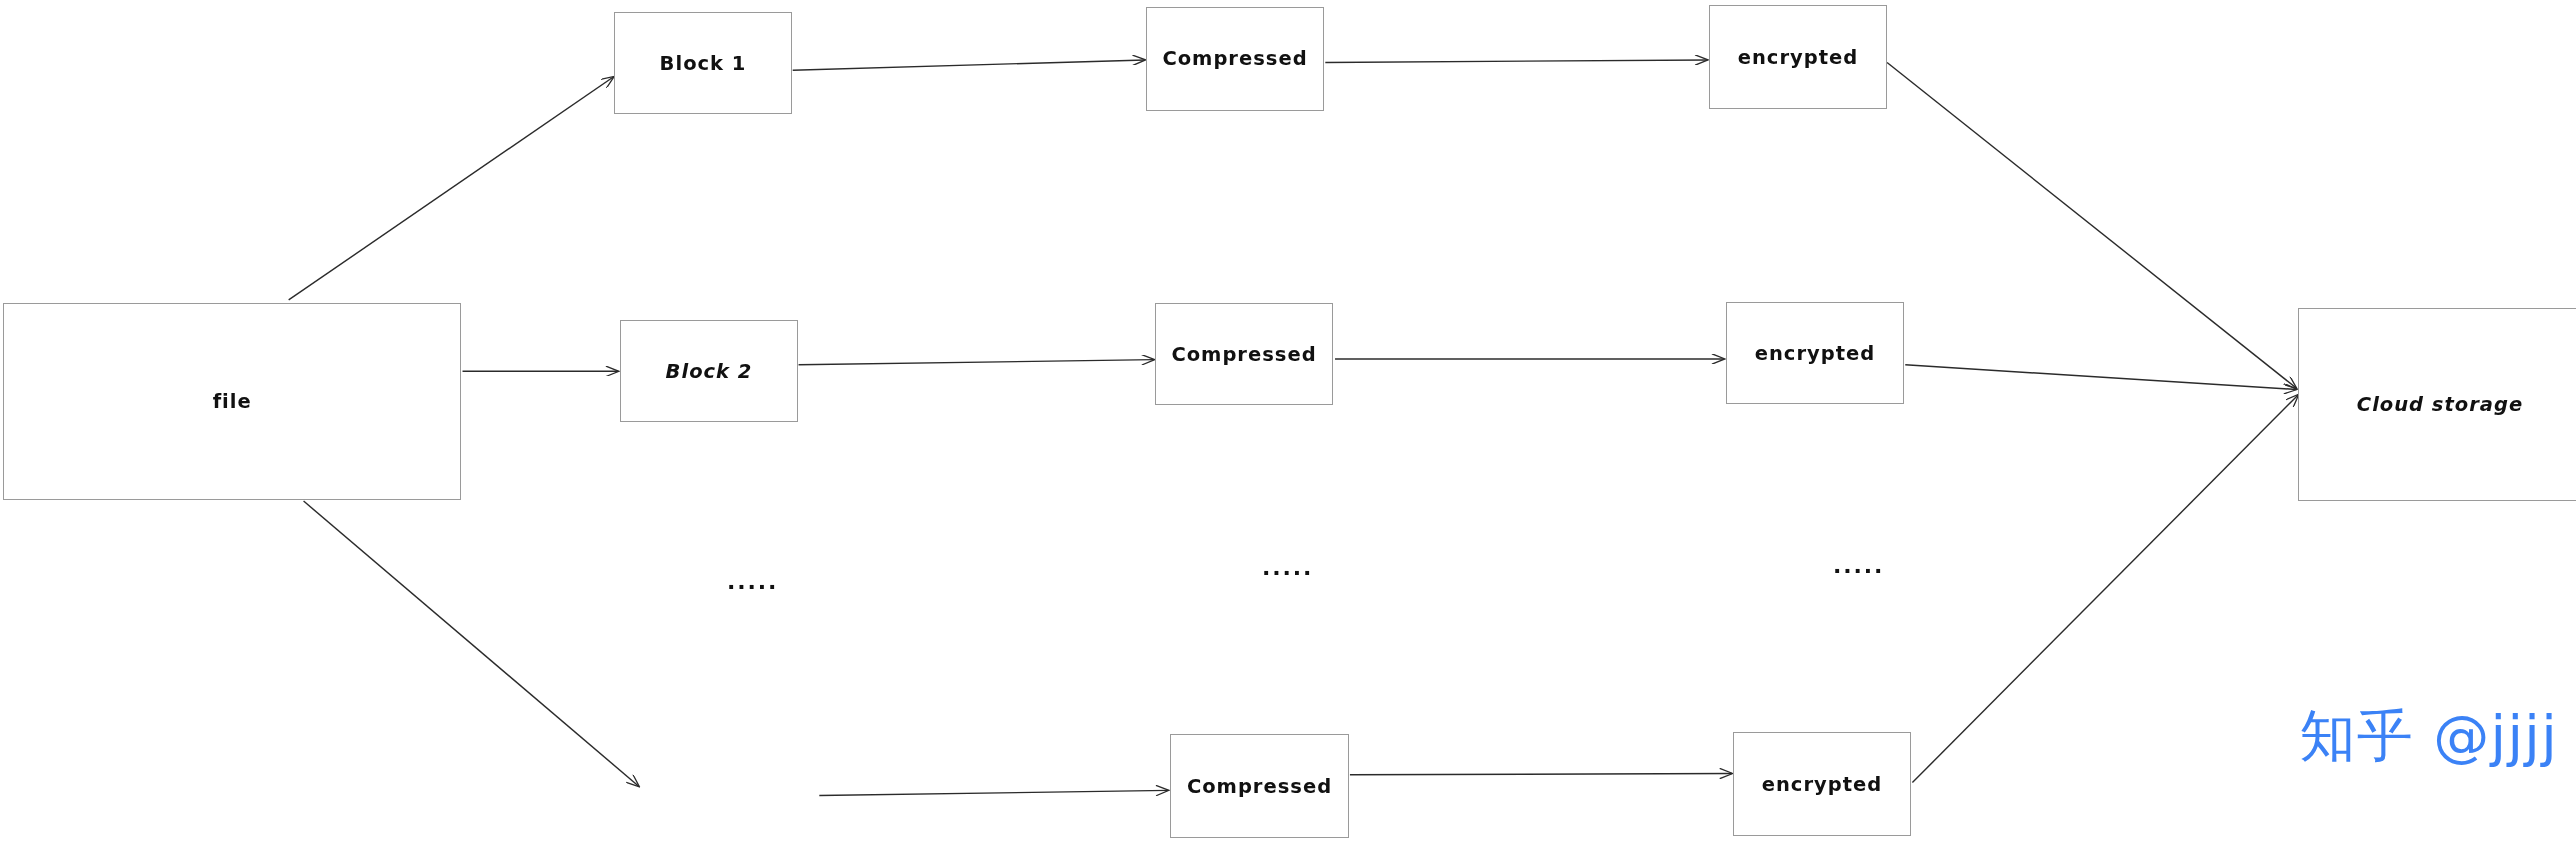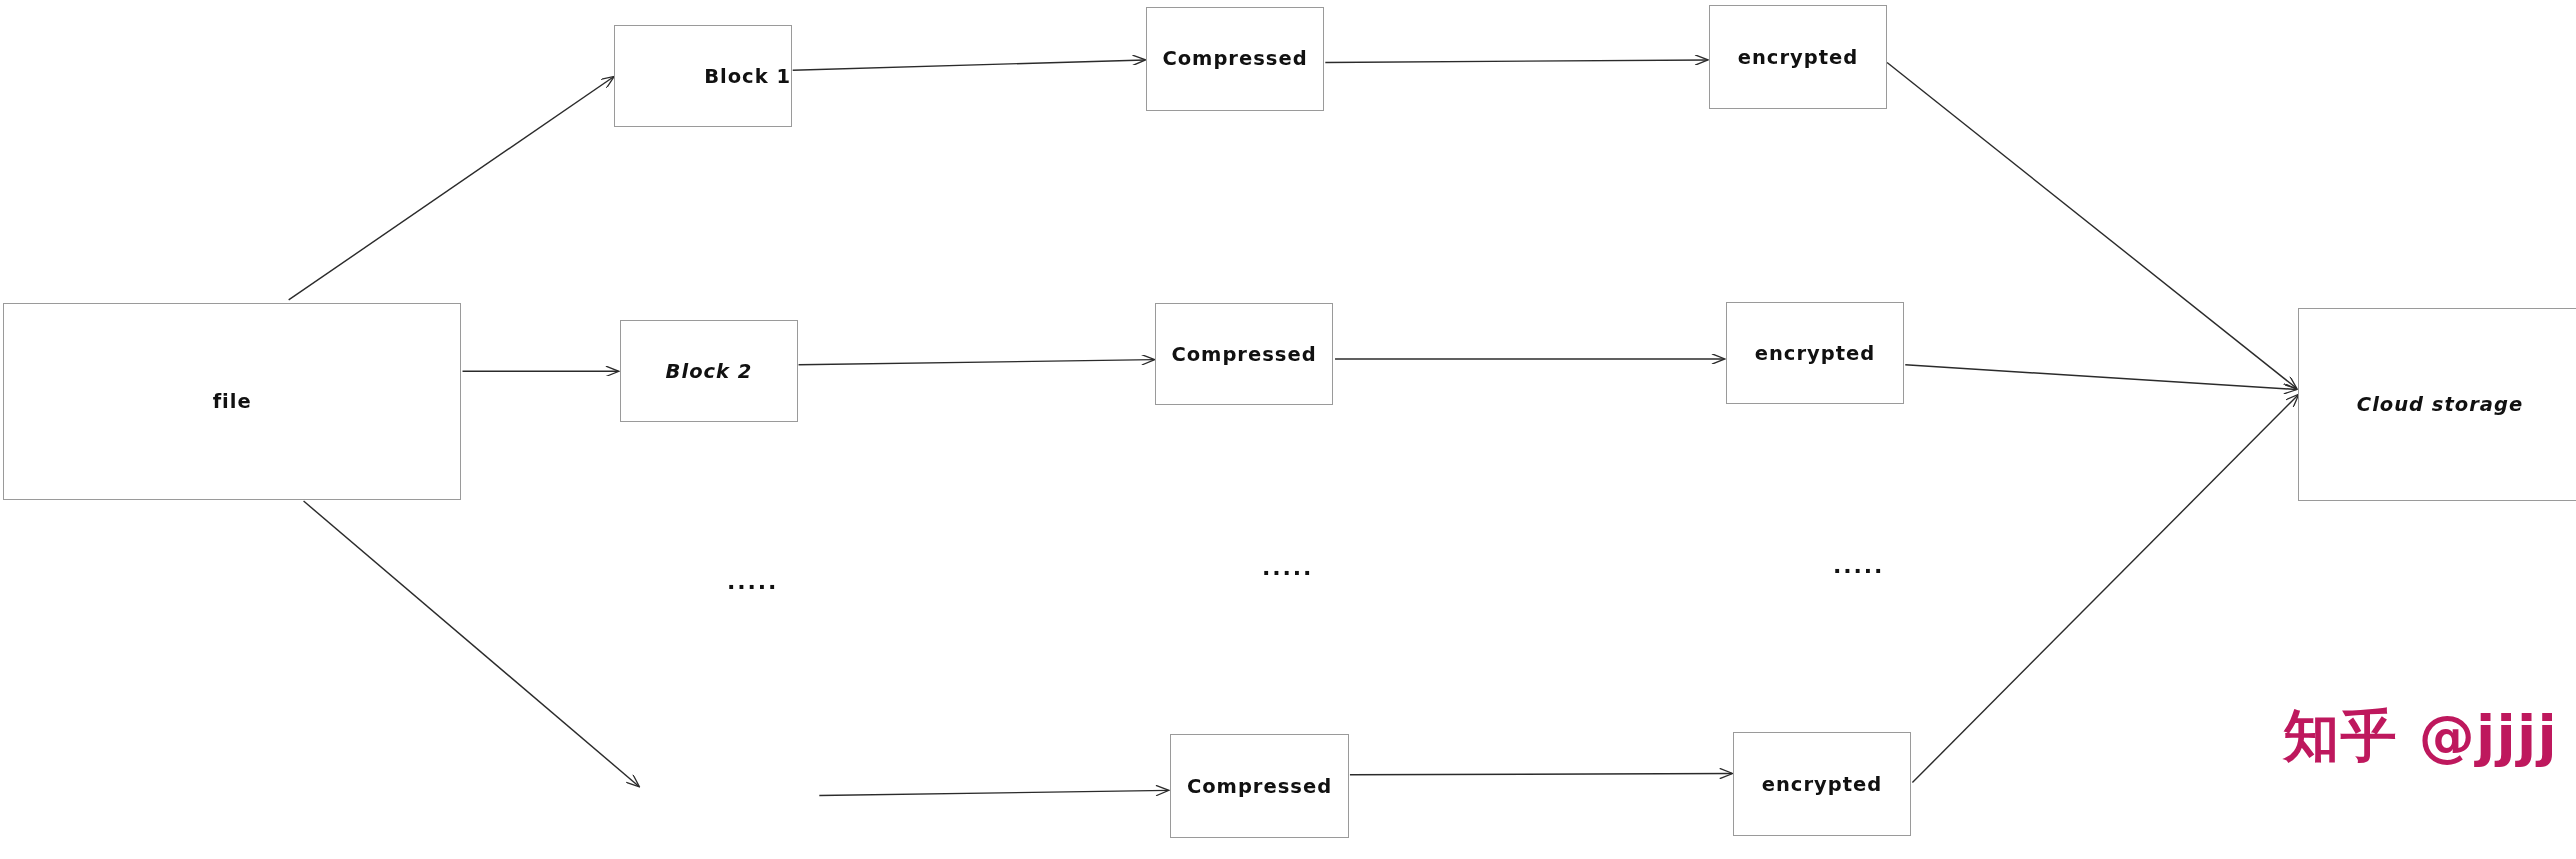--- a/index.html
+++ b/index.html
@@ -53,22 +53,22 @@
     letter-spacing: 1.9px;
     line-height: 1;
     white-space: nowrap;
   }
   #watermark {
     position: absolute;
     right: 18px;
     top: 699px;
     font-family: "DejaVu Sans", sans-serif;
     font-size: 56px;
-    font-weight: 700;
-    color: #be185d;
+    font-weight: 400;
+    color: #3b82f6;
     letter-spacing: 1.3px;
     white-space: nowrap;
     user-select: none;
   }
 </style>
 </head>
 <body>
 
 <div id="canvas">
 
@@ -91,21 +91,21 @@
         <line x1="2909" y1="96" x2="3540" y2="598" marker-end="url(#arrowhead)"></line>
         <line x1="2937" y1="562" x2="3540" y2="600" marker-end="url(#arrowhead)"></line>
         <line x1="2948" y1="1206" x2="3543" y2="608" marker-end="url(#arrowhead)"></line>
       </g>
   </svg>
 
   <div class="node" style="left: 3.2px; top: 303px; width: 458px; height: 197px; border-color: rgb(154, 154, 154); justify-content: center;">
     <span class="node-label">file</span>
   </div>
 
-  <div class="node" style="left: 614px; top: 25px; width: 178px; height: 102px; border-color: rgb(154, 154, 154); justify-content: flex-end;">
+  <div class="node" style="left: 614px; top: 12px; width: 178px; height: 102px; border-color: rgb(154, 154, 154);">
     <span class="node-label">Block 1</span>
   </div>
   <div class="node" style="left: 1146px; top: 6.5px; width: 178px; height: 104px; border-color: rgb(154, 154, 154);">
     <span class="node-label">Compressed</span>
   </div>
   <div class="node" style="left: 1709px; top: 5.2px; width: 178px; height: 104px; border-color: rgb(154, 154, 154);">
     <span class="node-label">encrypted</span>
   </div>
 
   <div class="node" style="left: 620px; top: 320px; width: 178px; height: 102px; border-color: rgb(154, 154, 154); font-style: italic;">

